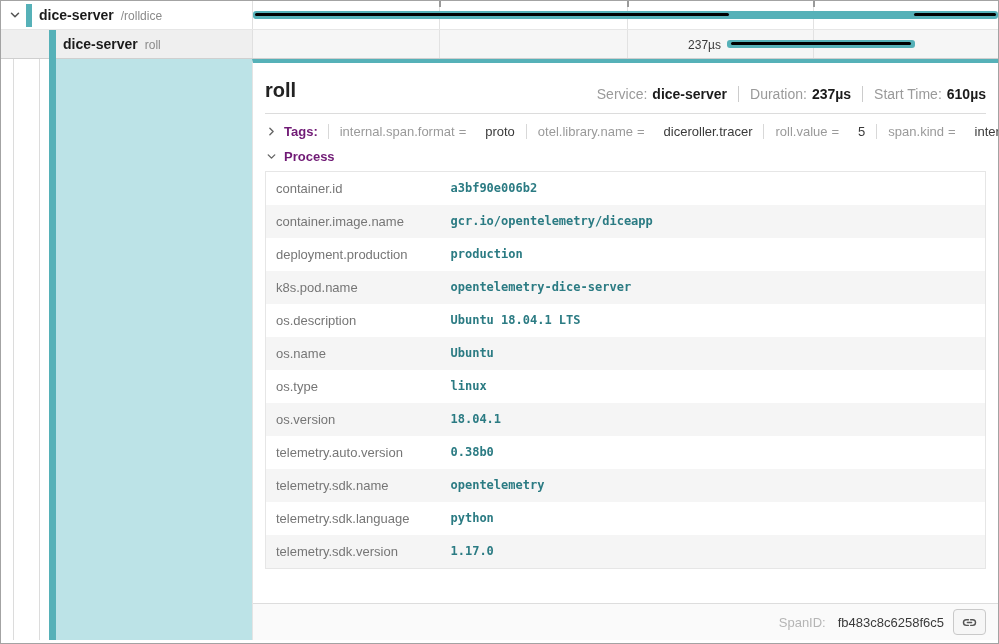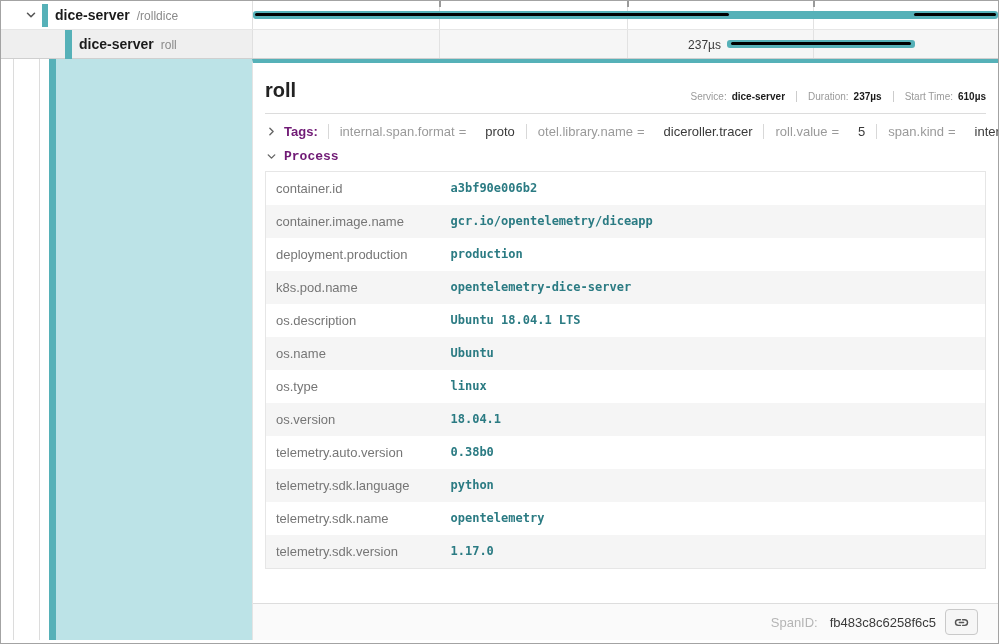--- a/index.html
+++ b/index.html
@@ -6,21 +6,21 @@
   html,body { width:999px; height:644px; font-family:"Liberation Sans","DejaVu Sans",sans-serif; background:#fff; }
   #app {
     position:relative; width:999px; height:644px;
     border:1px solid #a3a3a3; background:#fff; overflow:hidden;
   }
 
   
   .trace-row { position:absolute; left:0; width:997px; height:29px; }
   .row-1 { top:0; border-bottom:1px solid #e6e6e6; background:#fff; }
   .row-2 { top:29px; height:29px; border-bottom:1px solid #cfcfcf; background:#efefef; }
-  .row-label { position:absolute; left:16px; top:0; width:251px; height:100%; }
+  .row-label { position:absolute; left:0; top:0; width:251px; height:100%; }
   .row-timeline { position:absolute; left:251px; right:0; top:0; height:100%; border-left:1px solid #e0e0e0; }
   .row-2 .row-timeline { background:#f6f6f6; }
 
   .chevron-btn { position:absolute; left:7px; top:7px; width:14px; height:14px; cursor:pointer; color:#555; }
   .accent-bar-1 { position:absolute; left:25px; top:3px; width:6px; height:23px; }
   .accent-bar-2 { position:absolute; left:48px; top:0; width:7px; height:29px; }
   .svc-name { position:absolute; top:6px; font-size:14px; font-weight:bold; color:#1b1b1b; white-space:nowrap; }
   .row-1 .svc-name { left:38px; }
   .row-2 .svc-name { left:62px; }
   .op-name { font-size:12px; font-weight:normal; color:#8a8a8a; margin-left:7px; }
@@ -46,47 +46,47 @@
   .sel-fill { position:absolute; left:55px; right:0; top:0; bottom:0; }
 
   
   .detail-panel {
     position:absolute; left:251px; right:0; top:58px; bottom:3px;
     background:#fff; border-left:1px solid #e4e4e4; border-top:4px solid #56b1b8;
     padding:0 12px;
   }
   .detail-header { display:flex; justify-content:space-between; align-items:flex-end; padding:15px 0 11px; border-bottom:1px solid #dcdcdc; }
   .span-title { font-size:20px; font-weight:bold; color:#222; line-height:24px; }
-  .overview { display:flex; align-items:baseline; font-size:10px; white-space:nowrap; }
+  .overview { display:flex; align-items:baseline; font-size:14px; white-space:nowrap; }
   .ov-item { padding-left:11px; margin-left:11px; border-left:1px solid #ccc; }
   .ov-item:first-child { border-left:none; padding-left:0; margin-left:0; }
   .ov-label { color:#9a9a9a; margin-right:5px; }
   .ov-value { color:#1b1b1b; font-weight:bold; }
 
   .tags-row { display:flex; align-items:center; padding:10px 0 9px; font-size:13px; }
   .sec-chevron { width:14px; height:14px; margin-right:5px; color:#666; cursor:pointer; flex:none; }
   .sec-label { font-weight:bold; color:#701a75; margin-right:10px; }
   .tag-item { padding:0 11px; border-left:1px solid #d8d8d8; white-space:nowrap; }
   .tag-item:first-child { border-left:none; padding-left:0; }
   .tag-key { color:#9a9a9a; }
   .tag-eq { color:#9a9a9a; margin:0 4px; }
   .tag-value { color:#3a3a3a;margin-left:15px; }
 
-  .process-row { display:flex; align-items:center; padding:1px 0 7px; font-size:13px;font-family:Liberation Mono, monospace; }
+  .process-row { display:flex; align-items:center; padding:1px 0 7px; font-size:13px; }
 
   table.kv-table { width:100%; border-collapse:collapse; border:1px solid #e6e6e6; }
   .kv-table tr:nth-child(even) { background:#f5f5f5; }
   .kv-table td { padding:8px 10px; font-size:13px; line-height:17px; vertical-align:top; }
   td.kv-key { width:175px; color:#767676; }
   td.kv-val { font-family:"DejaVu Sans Mono","Liberation Mono",monospace; color:#2b7b83; font-weight:bold; font-size:12px; }
 
   .detail-footer {
     position:absolute; left:0; right:0; bottom:0; height:37px;
     background:#fafafa; border-top:1px solid #ddd;
-    display:flex; align-items:center; justify-content:flex-end; padding:0 20px;
+    display:flex; align-items:center; justify-content:flex-end; padding:0 12px;
     font-size:13px;
   }
   .footer-label { color:#b5b5b5; margin-right:5px; }
   .footer-value { color:#3a3a3a;margin-left:7px; }
   .link-btn {
     margin-left:9px; width:33px; height:26px; border:1px solid #c9c9c9; border-radius:4px;
     background:#f6f6f6; display:flex; align-items:center; justify-content:center; cursor:pointer; color:#555;
   }
   svg { display:block; }
 </style>
@@ -207,26 +207,26 @@
           </tr>
         <tr>
             <td class="kv-key">os.version</td>
             <td class="kv-val">18.04.1</td>
           </tr>
         <tr>
             <td class="kv-key">telemetry.auto.version</td>
             <td class="kv-val">0.38b0</td>
           </tr>
         <tr>
+            <td class="kv-key">telemetry.sdk.name</td>
+            <td class="kv-val">opentelemetry</td>
+          </tr>
+        <tr>
             <td class="kv-key">telemetry.sdk.language</td>
             <td class="kv-val">python</td>
-          </tr>
-        <tr>
-            <td class="kv-key">telemetry.sdk.name</td>
-            <td class="kv-val">opentelemetry</td>
           </tr>
         <tr>
             <td class="kv-key">telemetry.sdk.version</td>
             <td class="kv-val">1.17.0</td>
           </tr>
       </tbody>
     </table>
 
     <div class="detail-footer">
       <span class="footer-label">SpanID:</span>

